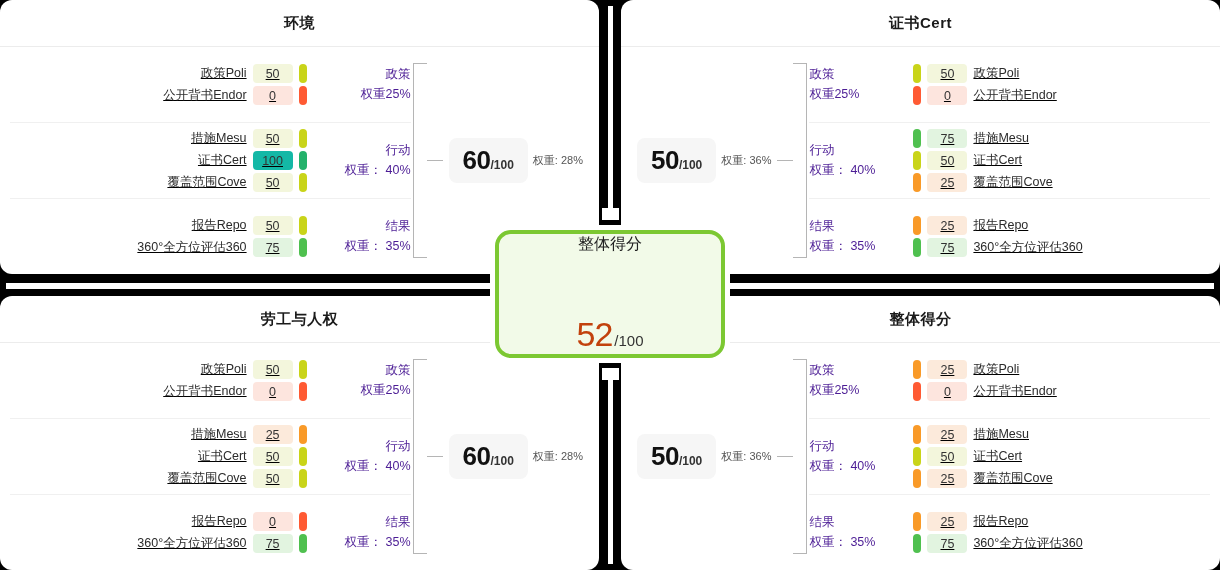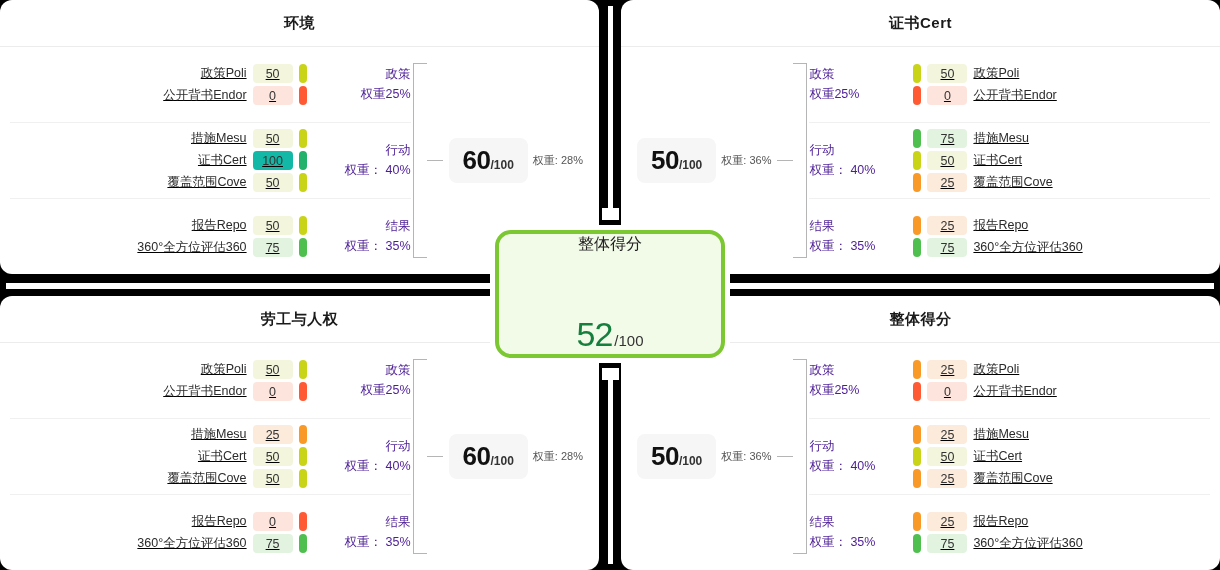--- a/index.html
+++ b/index.html
@@ -196,21 +196,21 @@
     display:flex;
     flex-direction:column;
     align-items:center;
     justify-content:space-between;
     gap:4px;
     z-index:10;
     box-shadow:0 0 0 5px #ffffff;
   }
   .overall-label{font-size:16px;color:#222;}
   .overall-score{display:flex;align-items:baseline;}
-  .overall-num{font-size:34px;color:#15803d;letter-spacing:-1px;}
+  .overall-num{font-size:34px;color:#c2410c;letter-spacing:-1px;}
   .overall-den{font-size:15px;color:#333;margin-left:2px;}
 </style>
 </head>
 <body>
 
 <div class="grid" id="grid">
     <div class="panel left">
       <div class="panel-title">环境</div>
       <div class="panel-body">
         <div class="pillars">

